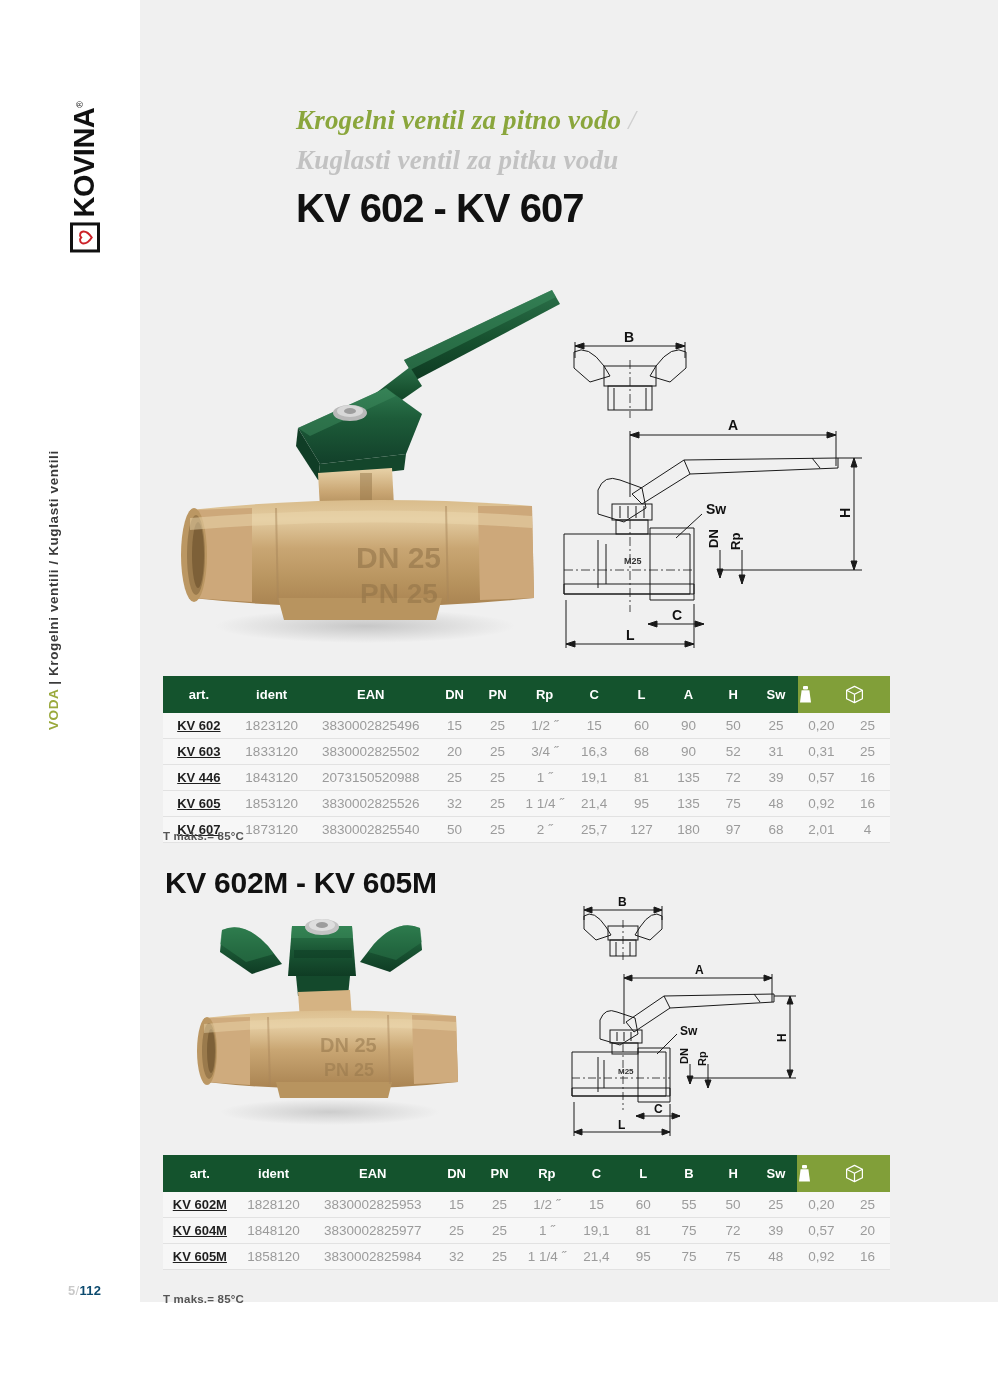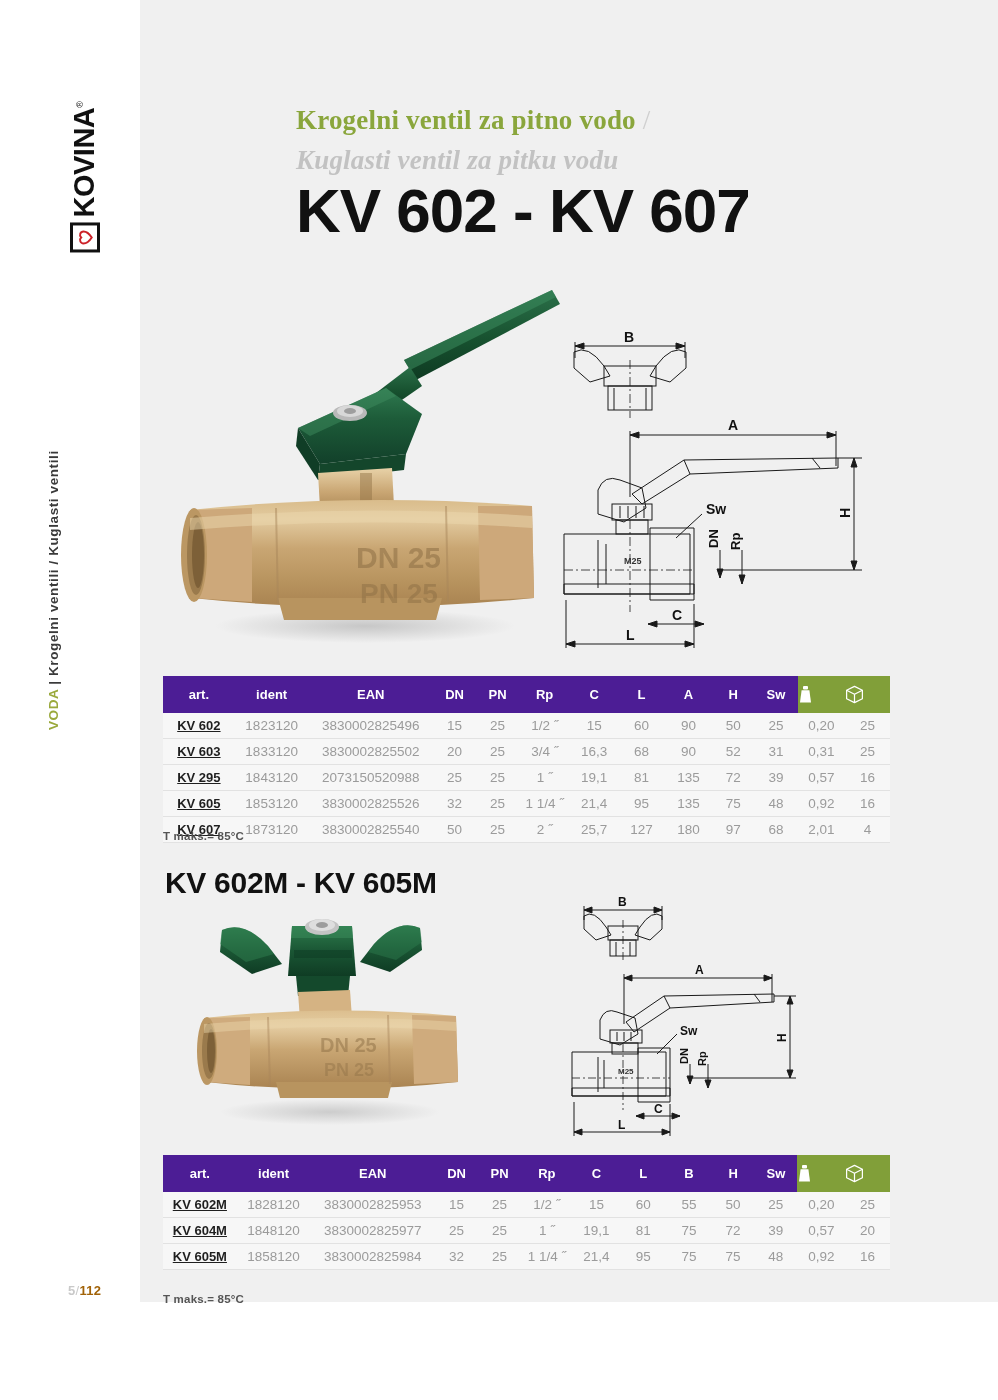--- a/index.html
+++ b/index.html
@@ -62,39 +62,39 @@
     color: #3a3a3a;
   }
   .side-vert-inner .vodapart { color: #9aa93c; }
 
   .page-num {
     position: absolute; left: 68px; top: 1283px;
     font-size: 13px; font-weight: bold; letter-spacing: 0.3px;
   }
   .page-num .pn-small { color: #c9c9c9; font-weight: bold; }
   .page-num .pn-sep { color: #c9c9c9; font-weight: normal; }
-  .page-num .pn-big { color: #a16207; }
+  .page-num .pn-big { color: #0c4a6e; }
 
   
   .title-sl {
     position: absolute; left: 296px; top: 105px;
     font-family: "Liberation Serif", serif;
-    font-weight: bold;
+    font-style: italic; font-weight: bold;
     font-size: 27px; color: #8aa63c; letter-spacing: 0.2px;
   }
   .title-sl .slash { color: #cfcfcf; font-weight: normal; }
   .title-hr {
     position: absolute; left: 296px; top: 145px;
     font-family: "Liberation Serif", serif;
     font-style: italic; font-weight: bold;
     font-size: 27px; color: #c2c2c2; letter-spacing: 0.2px;
   }
   .big-title {
-    position: absolute; left: 296px; top: 175px;
-    font-size: 62px; font-weight: bold; color: #111;
+    position: absolute; left: 296px; top: 186px;
+    font-size: 40px; font-weight: bold; color: #111;
     letter-spacing: -1px;
   }
   .sub-title {
     position: absolute; left: 165px; top: 866px;
     font-size: 30px; font-weight: bold; color: #111;
     letter-spacing: -0.3px;
   }
 
   
   .photo1 { position: absolute; left: 160px; top: 268px; width: 400px; height: 392px; }
@@ -106,21 +106,21 @@
 
   
   .spec-table {
     position: absolute; left: 163px; width: 727px;
     border-collapse: collapse;
     font-size: 12.5px;
   }
   .spec-table.t1 { top: 676px; }
   .spec-table.t2 { top: 1155px; }
   .spec-table thead th {
-    background: #4c1d95; color: #ffffff;
+    background: #14532d; color: #ffffff;
     font-weight: bold; font-size: 13px;
     padding: 9px 0 9px 0; text-align: center;
     vertical-align: middle; height: 34px;
   }
   .spec-table thead th.hdr-icon { background: #819f39; }
   .spec-table tbody td {
     color: #9b9b9b; text-align: center;
     padding: 5px 0; font-size: 13.5px;
     border-bottom: 1px solid #e2e2e2;
     background: #f7f7f7;
@@ -396,21 +396,21 @@
         <td>3/4 ˝</td>
         <td>16,3</td>
         <td>68</td>
         <td>90</td>
         <td>52</td>
         <td>31</td>
         <td>0,31</td>
         <td>25</td>
       </tr>
       <tr>
-        <td class="art-cell">KV 295</td>
+        <td class="art-cell">KV 446</td>
         <td>1843120</td>
         <td>2073150520988</td>
         <td>25</td>
         <td>25</td>
         <td>1 ˝</td>
         <td>19,1</td>
         <td>81</td>
         <td>135</td>
         <td>72</td>
         <td>39</td>

